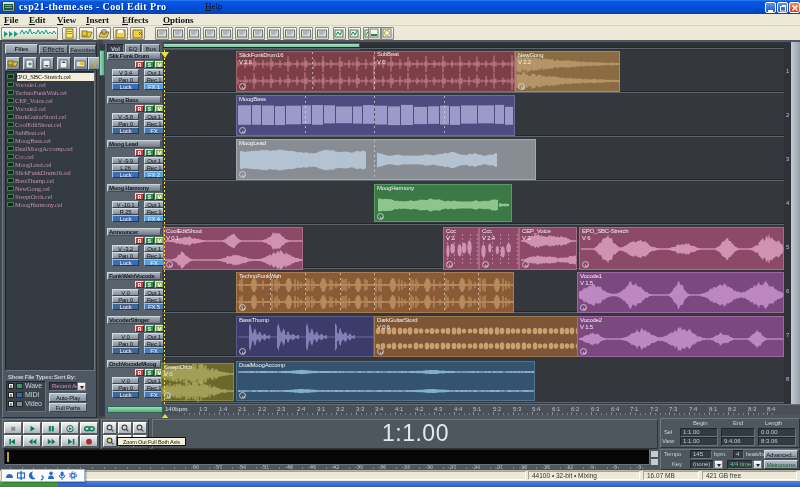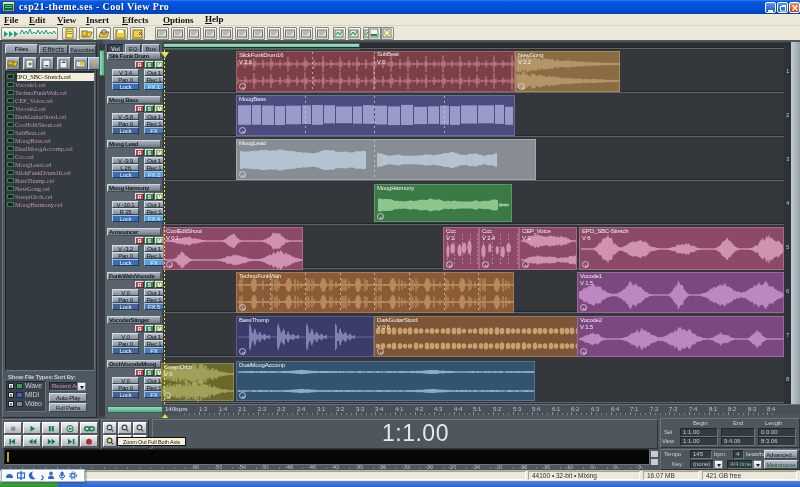--- a/index.html
+++ b/index.html
@@ -21,21 +21,21 @@
 .sbox{position:absolute;background:#343a42;border:1px solid;border-color:#20262c #6a747e #6a747e #20262c;color:#c2ccd4;font-size:6px;padding-left:2px;overflow:hidden;white-space:nowrap}
 </style></head><body>
 
 <div class="abs" style="left:0;top:0;width:800px;height:487px;background:#43484e"></div>
 <div class="abs" style="left:0;top:0;width:800px;height:14px;background:linear-gradient(#2a80f0 0%,#0a55e0 12%,#004fd8 60%,#0244b4 100%)"></div>
 <div class="abs" style="left:2px;top:1px;width:13px;height:11px;background:linear-gradient(#e8e8e8,#909090);border:1px solid #404040">
     <div class="abs" style="left:1px;top:2px;width:9px;height:6px;background:#106040"></div>
     <div class="abs" style="left:2px;top:3px;width:7px;height:1px;background:#30d080"></div>
     <div class="abs" style="left:2px;top:5px;width:7px;height:1px;background:#30d080"></div>
   </div>
-<div class="abs" style="left:19px;top:1px;font-size:10px;font-weight:bold;color:#fff;font-family:'Liberation Serif',serif;text-shadow:1px 1px 1px #00287a;letter-spacing:.4px">csp21-theme.ses - Cool View Pro</div>
+<div class="abs" style="left:19px;top:1px;font-size:10px;font-weight:bold;color:#fff;font-family:'Liberation Serif',serif;text-shadow:1px 1px 1px #00287a;letter-spacing:.4px">csp21-theme.ses - Cool Edit Pro</div>
 <div class="abs" style="left:765px;top:2px;width:11px;height:11px;background:linear-gradient(#5a96f0,#2058c8);border:1px solid #fff;border-radius:2px">
     <svg width="10" height="10">
       <rect x="2" y="7" width="5" height="2" fill="#fff"></rect>
     </svg>
   </div>
 <div class="abs" style="left:777px;top:2px;width:11px;height:11px;background:linear-gradient(#5a96f0,#2058c8);border:1px solid #fff;border-radius:2px">
     <svg width="10" height="10">
       <rect x="2.5" y="3.5" width="5" height="4.5" fill="none" stroke="#fff"></rect>
       <rect x="4" y="2" width="4" height="1.5" fill="#fff"></rect>
     </svg>
@@ -45,21 +45,21 @@
       <path d="M2.5 2.5 L7.5 7.5 M7.5 2.5 L2.5 7.5" stroke="#fff" stroke-width="1.5"></path>
     </svg>
   </div>
 <div class="abs" style="left:0;top:14px;width:800px;height:12px;background:#ece9d8;border-bottom:1px solid #d8d4c4"></div>
 <div class="abs" style="left:4px;top:15px;font-size:9px;color:#111;font-family:'Liberation Serif',serif;font-weight:bold"><u>F</u>ile</div>
 <div class="abs" style="left:29px;top:15px;font-size:9px;color:#111;font-family:'Liberation Serif',serif;font-weight:bold"><u>E</u>dit</div>
 <div class="abs" style="left:57px;top:15px;font-size:9px;color:#111;font-family:'Liberation Serif',serif;font-weight:bold"><u>V</u>iew</div>
 <div class="abs" style="left:86px;top:15px;font-size:9px;color:#111;font-family:'Liberation Serif',serif;font-weight:bold"><u>I</u>nsert</div>
 <div class="abs" style="left:122px;top:15px;font-size:9px;color:#111;font-family:'Liberation Serif',serif;font-weight:bold"><u>E</u>ffects</div>
 <div class="abs" style="left:163px;top:15px;font-size:9px;color:#111;font-family:'Liberation Serif',serif;font-weight:bold"><u>O</u>ptions</div>
-<div class="abs" style="left:205px;top:14px;font-size:9px;color:#111;font-family:'Liberation Serif',serif;font-weight:bold"><u>H</u>elp</div>
+<div class="abs" style="left:205px;top:1px;font-size:9px;color:#111;font-family:'Liberation Serif',serif;font-weight:normal"><u>H</u>elp</div>
 <div class="abs" style="left:0;top:26px;width:800px;height:14px;background:#ece9d8"></div>
 <div class="tb-ic" style="left:1px;width:57px">
     <svg width="55" height="11">
       <path d="M2 3 l4 3 -4 3z M7 3 l4 3 -4 3z M12 3 l4 3 -4 3z" fill="#10a080"></path>
       <path d="M18 6 l2 -4 2 4 2 -3 2 3 2 -5 2 5 2 -2 2 2 2 -4 2 4 2 -3 2 3 2 -4 2 4 2 -2 2 2 2 -3 2 3" stroke="#10a080" fill="none" stroke-width="1"></path>
     </svg>
   </div>
 <div class="tb-ic" style="left:62px;width:15px">
     <svg width="13" height="11">
       <rect x="3" y="1" width="7" height="9" fill="#f8e870" stroke="#887820"></rect>

